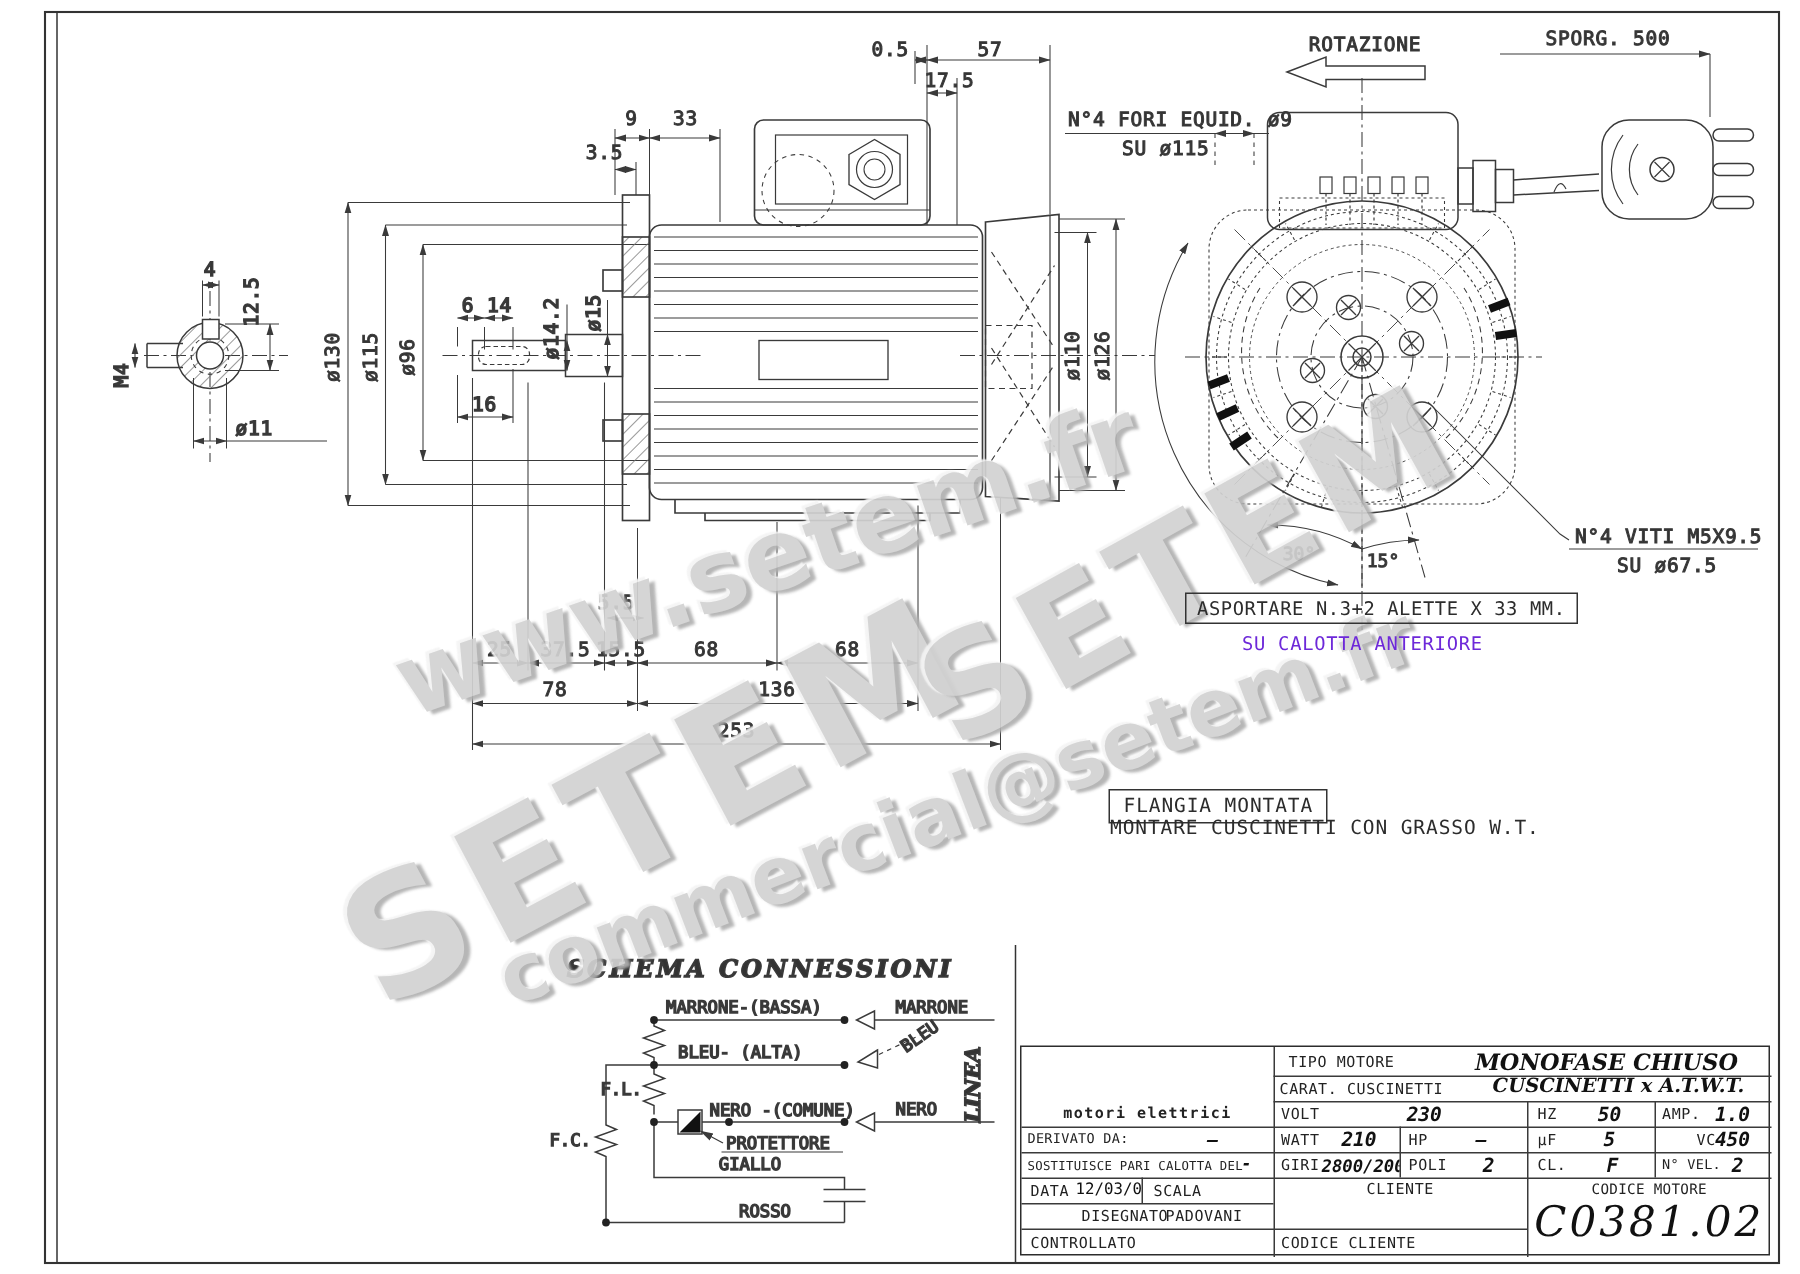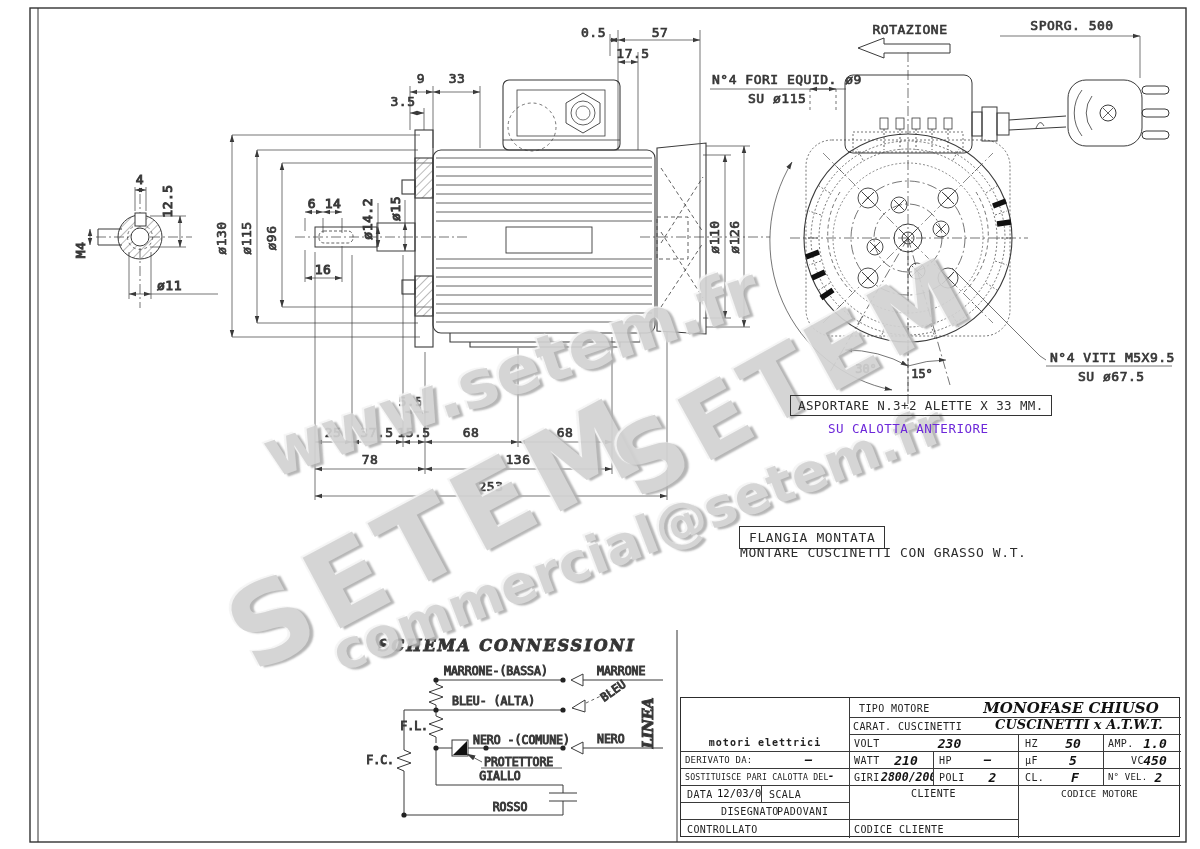--- a/index.html
+++ b/index.html
@@ -452,15 +452,16 @@
   <div class="cell lb" style="left:6px;top:91px;">DATA</div>
   <div class="cell val" style="left:36px;top:89px;width:44px;font-size:10.5px;font-weight:normal;font-style:normal;">12/03/09</div>
   <div class="cell lb" style="left:88px;top:91px;">SCALA</div>
   <div class="cell lb" style="left:12px;top:108px;margin-left:28px;">DISEGNATO</div>
   <div class="cell lb" style="left:96px;top:108px;">PADOVANI</div>
   <div class="cell lb" style="left:6px;top:126px;">CONTROLLATO</div>
 
   <div class="cell lb" style="left:168px;top:90px;width:169px;text-align:center;">CLIENTE</div>
   <div class="cell lb" style="left:173px;top:126px;">CODICE CLIENTE</div>
   <div class="cell lbs" style="left:337px;top:90px;width:163px;text-align:center;font-size:9.5px;">CODICE MOTORE</div>
+  <div class="cell bigser" style="left:337px;top:100px;width:163px;font-size:28px;text-align:center;letter-spacing:2px;color:#111;">C0381.02</div>
 </div>
 
 </div>
 
 </body></html>

